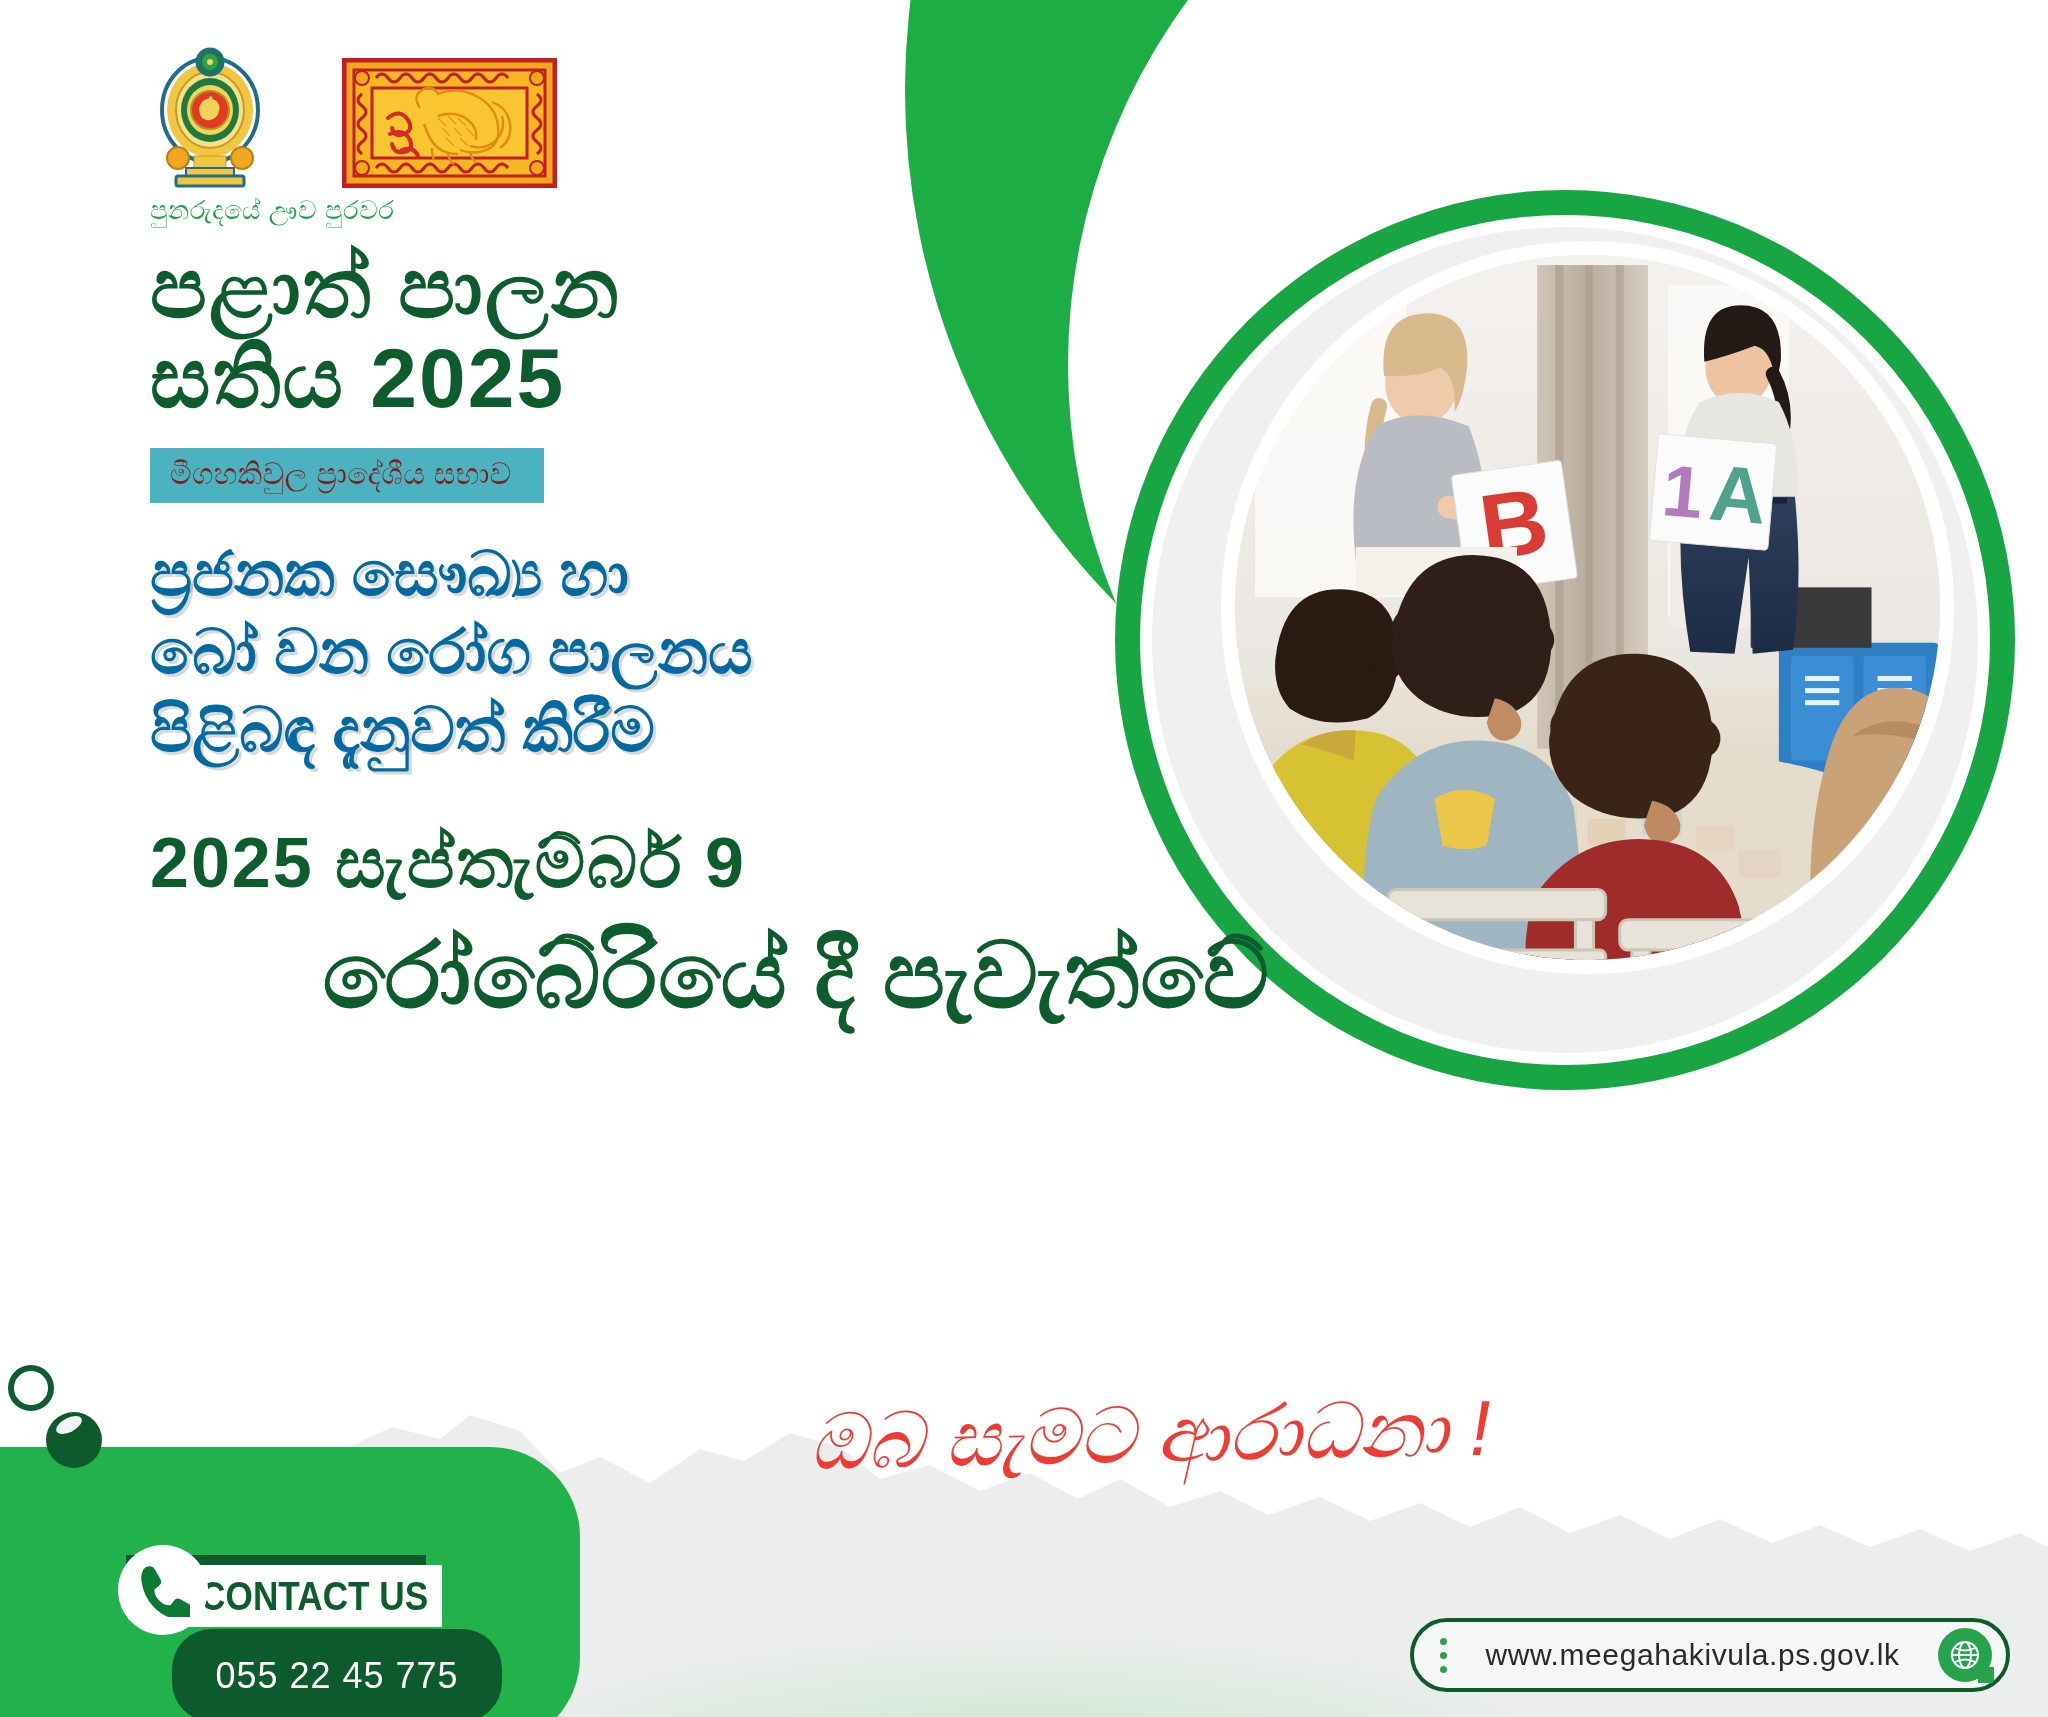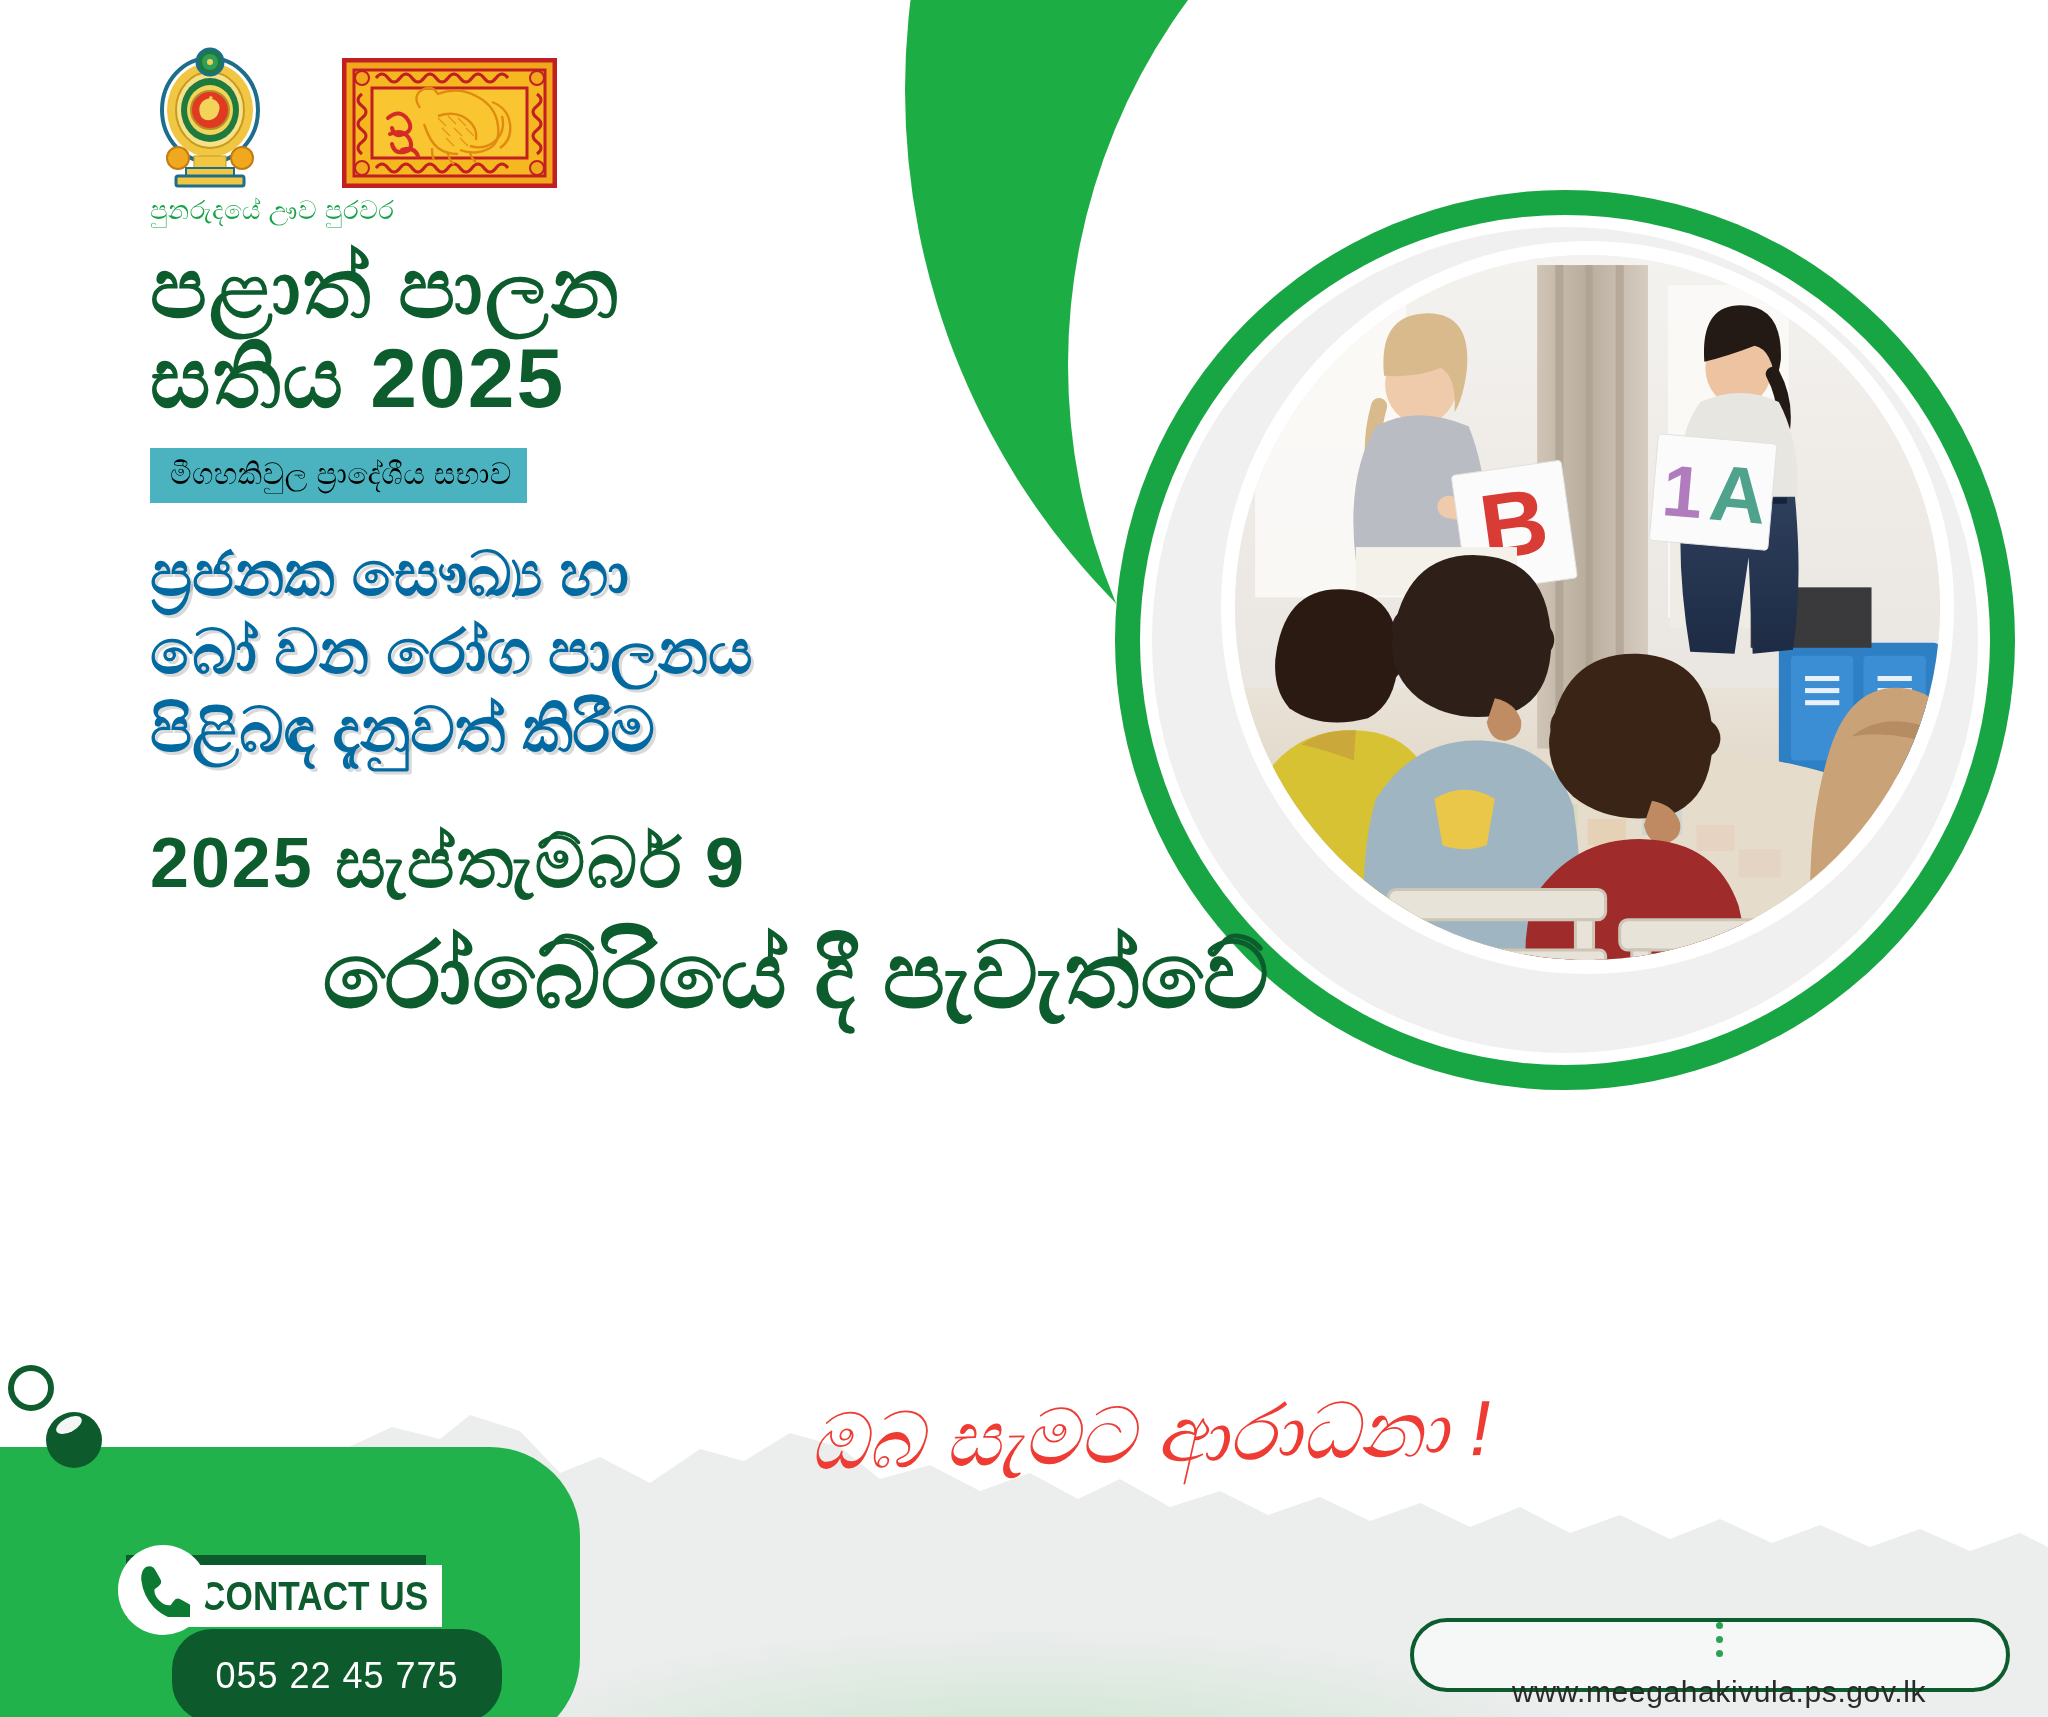--- a/index.html
+++ b/index.html
@@ -111,22 +111,22 @@
   }
 
   .title-main{
     font-size:84px; line-height:1.07; color:#0d5c2d;
     font-weight:700; letter-spacing:2px;
   }
   .title-main .l2{ display:block; }
 
   .sabha-band{
     display:inline-block; margin-top:24px;
-    background:#4bb3c0; color:#000000;
-    font-size:30px; padding:9px 15px 11px 20px; letter-spacing:.4px;
+    background:#4bb3c0; color:#7f1d1d;
+    font-size:30px; padding:9px 32px 11px 20px; letter-spacing:.4px;
   }
 
   .red-block{
     margin-top:32px;
     color:#0369a1; font-weight:700;
     font-size:62px; line-height:1.26;
     text-shadow:3px 3px 0 rgba(120,120,120,.28);
   }
   .red-block span{ display:block; }
 
@@ -186,21 +186,20 @@
   }
 
   
   .web-pill{
     position:absolute; right:38px; top:1618px;
     height:74px; min-width:600px;
     border:4px solid #0d5c2d; border-radius:40px;
     background:rgba(255,255,255,.55);
     display:flex; align-items:center; gap:18px;
     padding:0 8px 0 26px;
-    flex-direction:column;
   }
   .dots{ display:flex; flex-direction:column; gap:7px; }
   .dots i{ width:7px; height:7px; border-radius:50%; background:#2aa34f; display:block; }
   .web-url{
     flex:1; text-align:center;
     color:#2a2a2a; font-size:30px; letter-spacing:.6px;
   }
   .globe{
     width:54px; height:54px; border-radius:50%;
     background:#27a34d; display:flex; align-items:center; justify-content:center;

